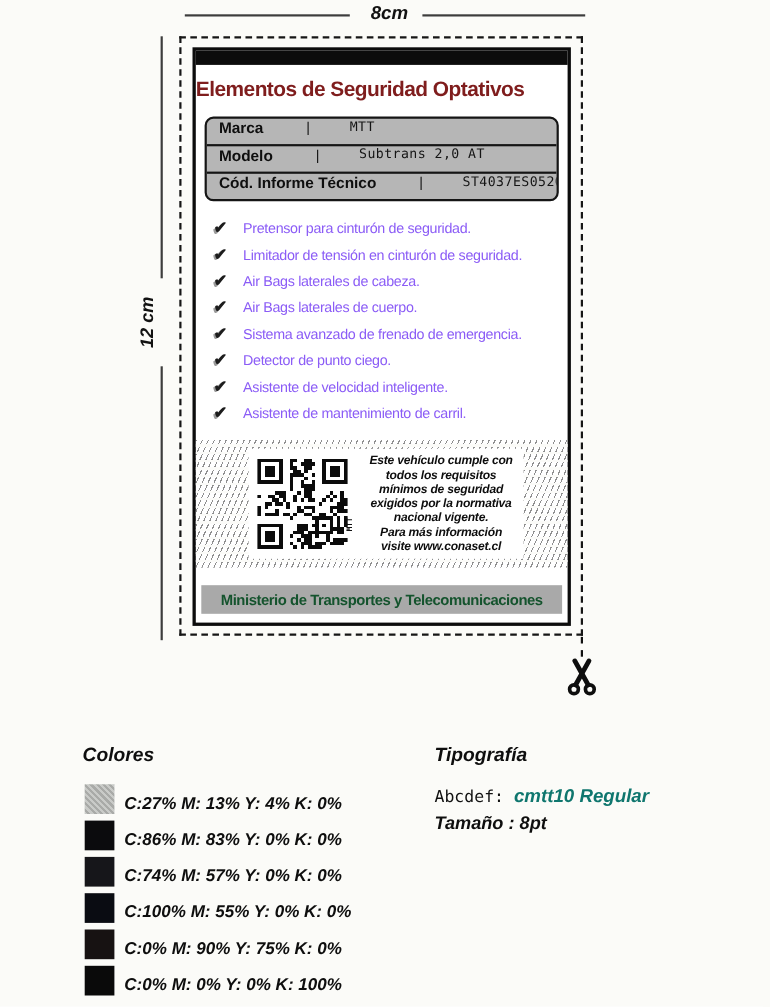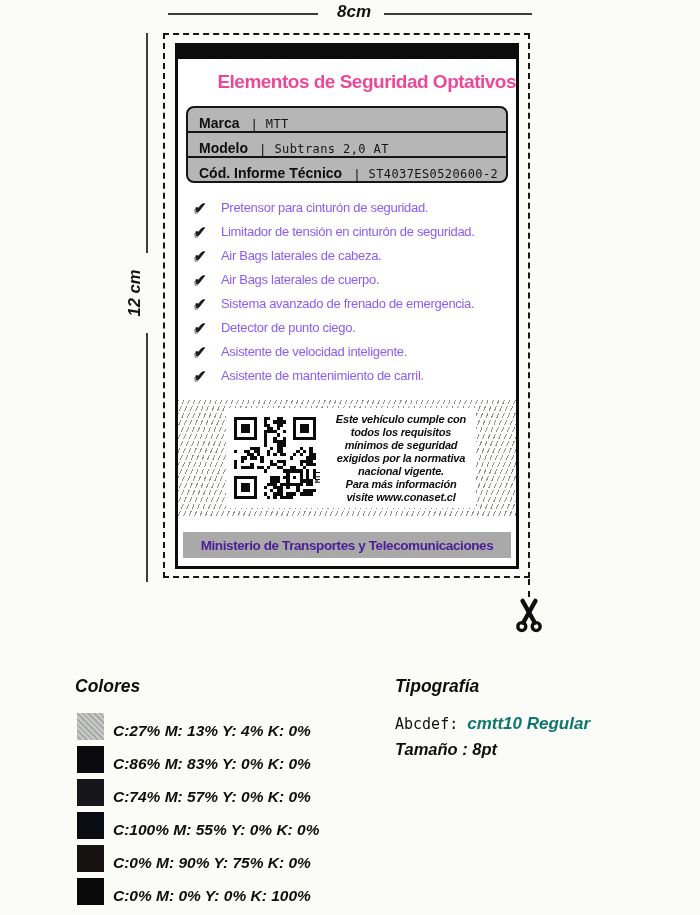--- a/index.html
+++ b/index.html
@@ -15,27 +15,27 @@
   .ruler-top-label{left:322px; top:2px; width:64px; text-align:center;}
   .ruler-left-label{left:92px; top:281px; width:84px; height:24px;
     display:flex; align-items:center; justify-content:center;
     transform:rotate(-90deg); font-size:16.5px;}
   
   .cut-rect{position:absolute; left:163px; top:33px; width:367px; height:545px;
     border:2.5px dashed #161616; box-sizing:border-box;}
   .card{position:absolute; left:175px; top:43px; width:344px; height:526px;
     background:#fff; border:3px solid #0c0c0c; box-sizing:border-box;}
   .card-topbar{height:13px; background:#0c0c0c;}
-  .card-title{margin-top:12px; text-align:right; font-weight:bold;
-    font-size:19px; letter-spacing:-0.5px; color:#ec4899;}
+  .card-title{margin-top:12px; text-align:left; font-weight:bold;
+    font-size:19px; letter-spacing:-0.5px; color:#7f1d1d;}
   
   .info-table{width:318px; margin:13px auto 0; background:#b6b6b6;
     border:2.5px solid #151515; border-radius:8px; overflow:hidden;}
-  .info-row{display:flex; align-items:flex-end; height:23px; padding-left:11px;
-    border-top:2px solid #151515;}
+  .info-row{display:flex; align-items:flex-start; height:23px; padding-left:11px;
+    border-top:2px solid #151515;gap:26px;}
   .info-row:first-child{border-top:none;}
   .info-label{font-weight:bold; font-size:14px; color:#0e0e0e; white-space:nowrap;}
   .info-sep{margin:0 10px 0 13px; font-size:13px; color:#111;}
   .info-value{font-family:"DejaVu Sans Mono", monospace; font-size:12px;
     letter-spacing:0.4px; color:#151515; white-space:nowrap;}
   
   .checklist{list-style:none; margin:17px 0 0 0; padding:0 0 0 16px;}
   .check-item{display:flex; align-items:flex-start; margin-bottom:8px; height:16px;}
   .check-icon{width:18px; font-size:15px; font-weight:bold; color:#1c1c1c;
     line-height:16px; text-shadow:-1.5px 1.5px 0 #9a9a9a; flex:none;}
@@ -52,21 +52,21 @@
   .qr-side-label{flex:none; width:9px; height:82px; position:relative;}
   .qr-side-label span{position:absolute; left:-2px; bottom:8px;
     font-family:"DejaVu Sans Mono", monospace; font-size:7px; font-weight:bold;
     transform:rotate(-90deg); transform-origin:left top; white-space:nowrap; color:#111;}
   .qr-text{width:148px; margin-left:2px; text-align:center; font-style:italic;
     font-weight:bold; font-size:11px; line-height:13px; letter-spacing:-0.2px; color:#0d0d0d;}
   .qr-link{font-weight:bold;font-style:italic;}
   
   .card-footer{position:absolute; left:5px; bottom:8px; width:328px; height:26px;
     background:#a9a9a9; display:flex; align-items:center; justify-content:center;
-    font-weight:bold; font-size:13.5px; letter-spacing:-0.4px; color:#4c1d95;
+    font-weight:bold; font-size:13.5px; letter-spacing:-0.4px; color:#14532d;
     white-space:nowrap;}
   
   .scissors-dash{position:absolute; left:528px; top:579px; height:18px;
     border-left:2.5px dashed #111;}
   .scissors{position:absolute; left:513px; top:597px; width:32px; height:36px;}
   
   .spec-heading{position:absolute; font-weight:bold; font-style:italic;
     font-size:17.5px; color:#0e0e0e;}
   .colores-heading{left:75px; top:676px;}
   .tipografia-heading{left:395px; top:676px;}

